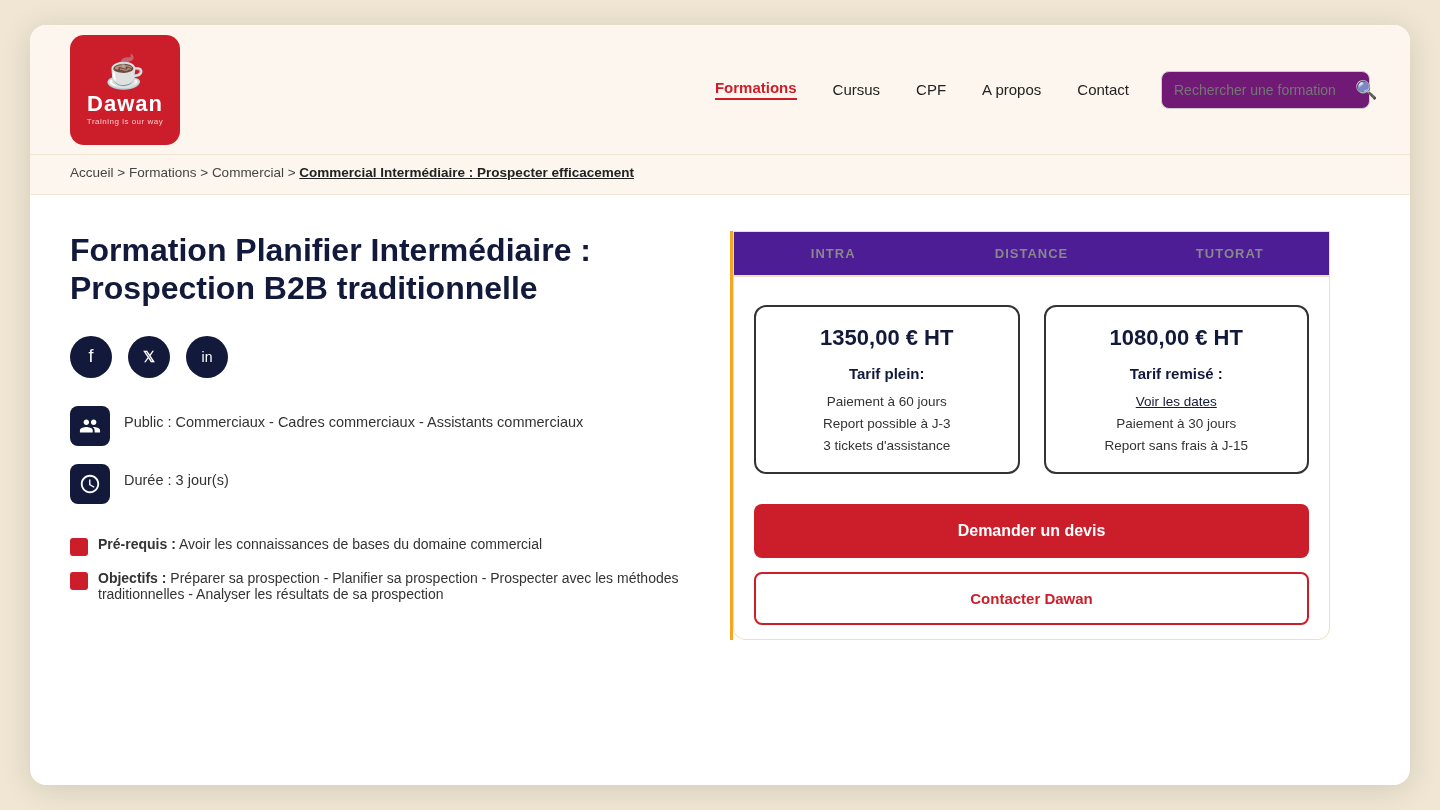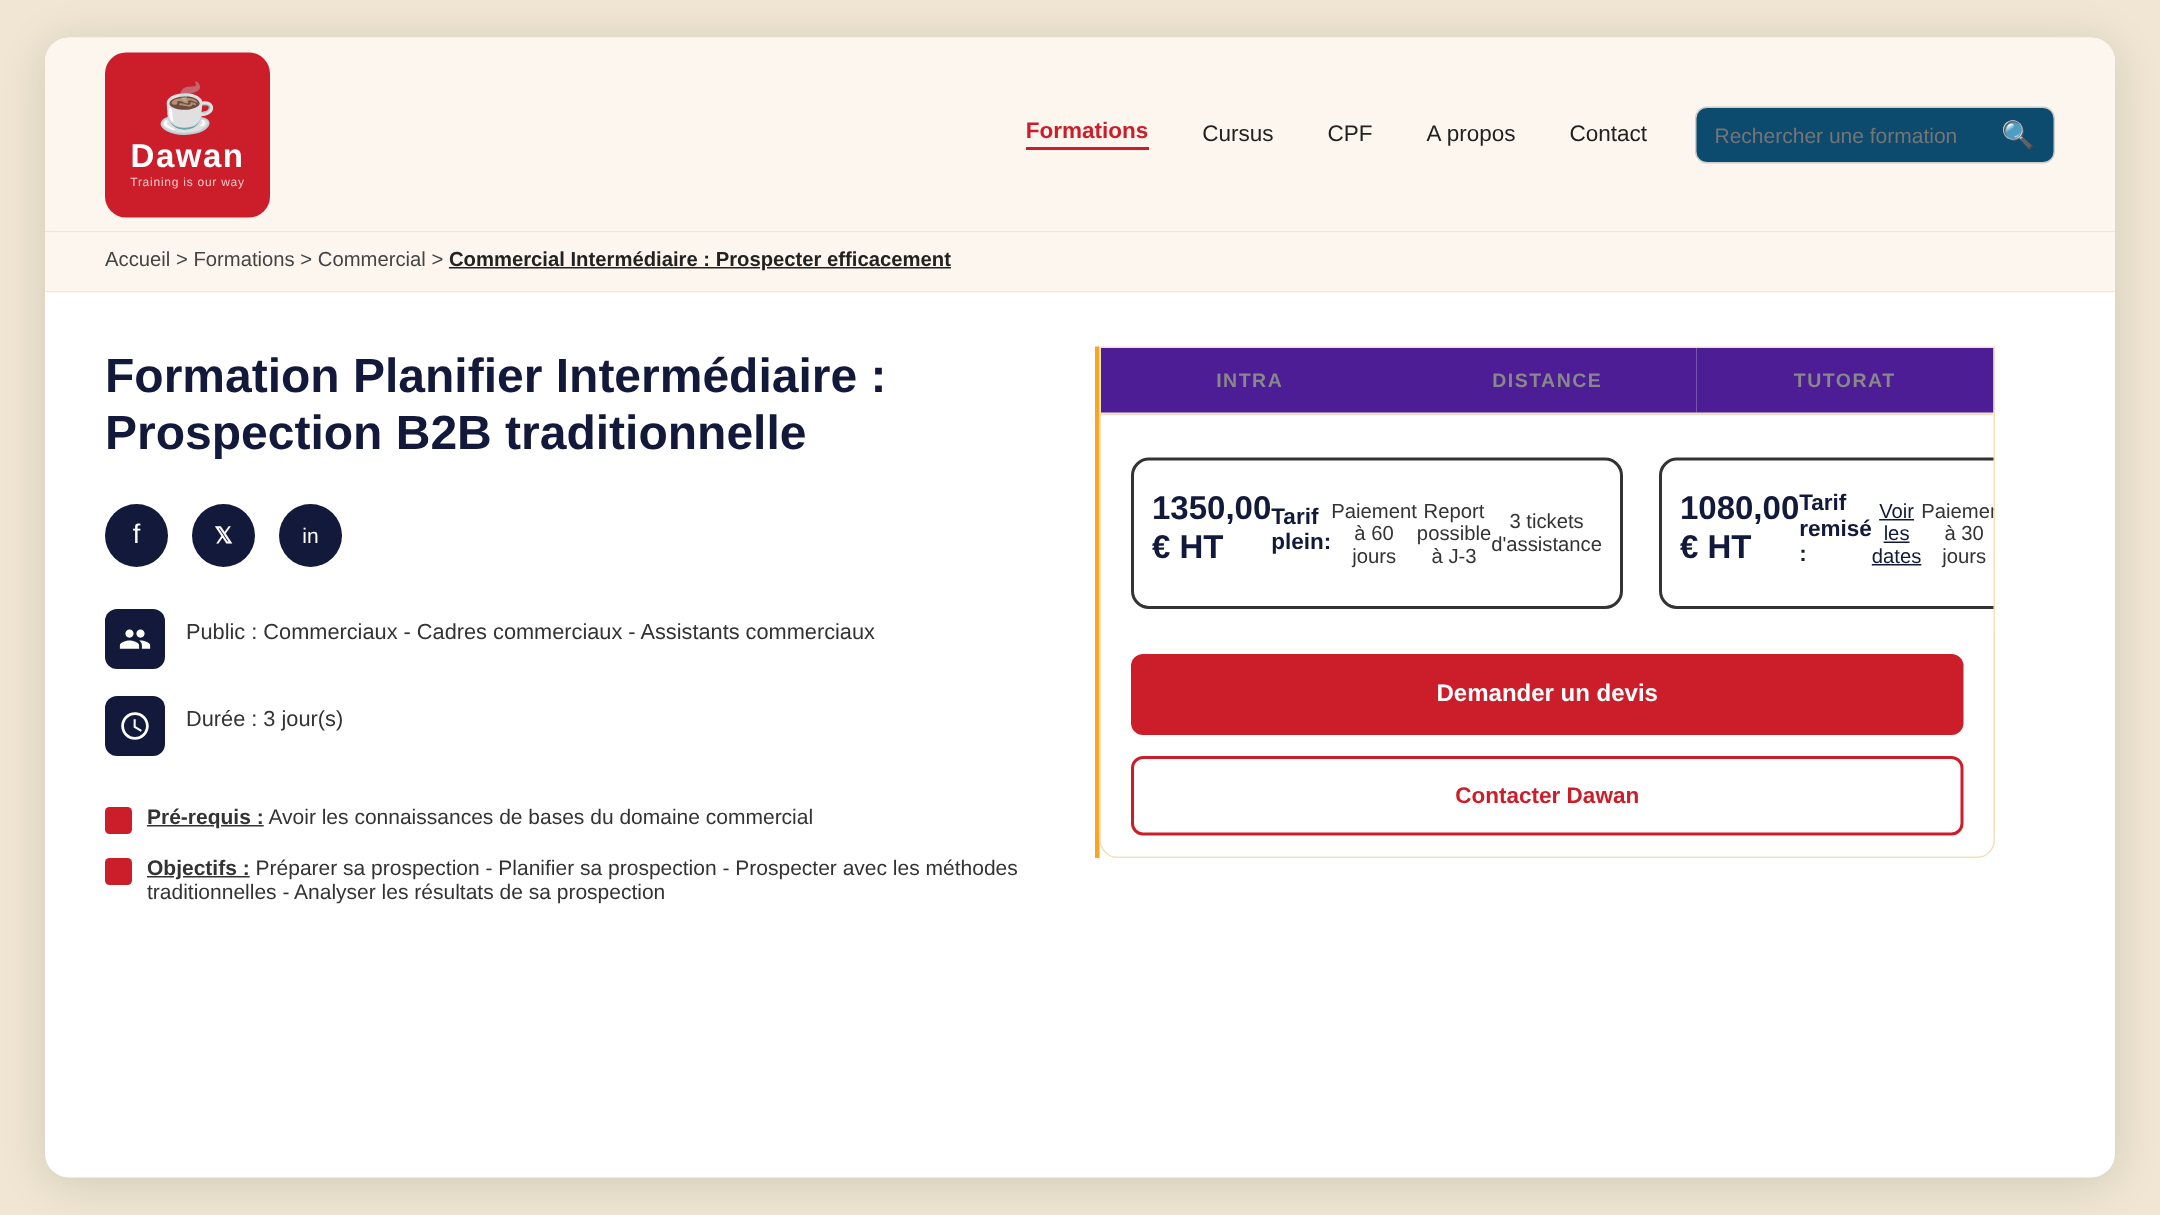--- a/index.html
+++ b/index.html
@@ -73,22 +73,22 @@
       border-bottom: 2.5px solid #cc1e2a;
       padding-bottom: 2px;
       font-weight: 700;
     }
     .search-box {
       display: flex;
       align-items: center;
       border: 1.5px solid #ccc;
       border-radius: 8px;
       padding: 7px 12px;
-      background: #0c4a6e;
-      width: 240px;
+      background: #701a75;
+      width: 209px;
     }
     .search-input {
       border: none;
       outline: none;
       font-size: 14px;
       color: #aaa;
       flex: 1;
       background: transparent;
     }
     .search-icon {
@@ -197,21 +197,20 @@
     .prereq-dot {
       width: 18px;
       height: 18px;
       background: #cc1e2a;
       border-radius: 3px;
       flex-shrink: 0;
       margin-top: 2px;
     }
     .prereq-label {
       font-weight: 700;
-      text-decoration: underline;
     }
     
     .right-col {
       width: 600px;
       flex-shrink: 0;
     }
     .tabs-row {
       display: flex;
       border-bottom: 2px solid #f0e0c0;
       margin-bottom: 0;
@@ -238,21 +237,21 @@
       gap: 24px;
       padding: 28px 20px 16px 20px;
       background: #fff;
     }
     .price-card {
       flex: 1;
       border: 2px solid #333;
       border-radius: 12px;
       padding: 18px 12px 12px 12px;
       display: flex;
-      flex-direction: row;
+      flex-direction: column;
       align-items: center;
     }
     .price-value {
       font-size: 22px;
       font-weight: 800;
       color: #12193a;
       margin-bottom: 14px;
     }
     .price-label {
       font-size: 15px;

